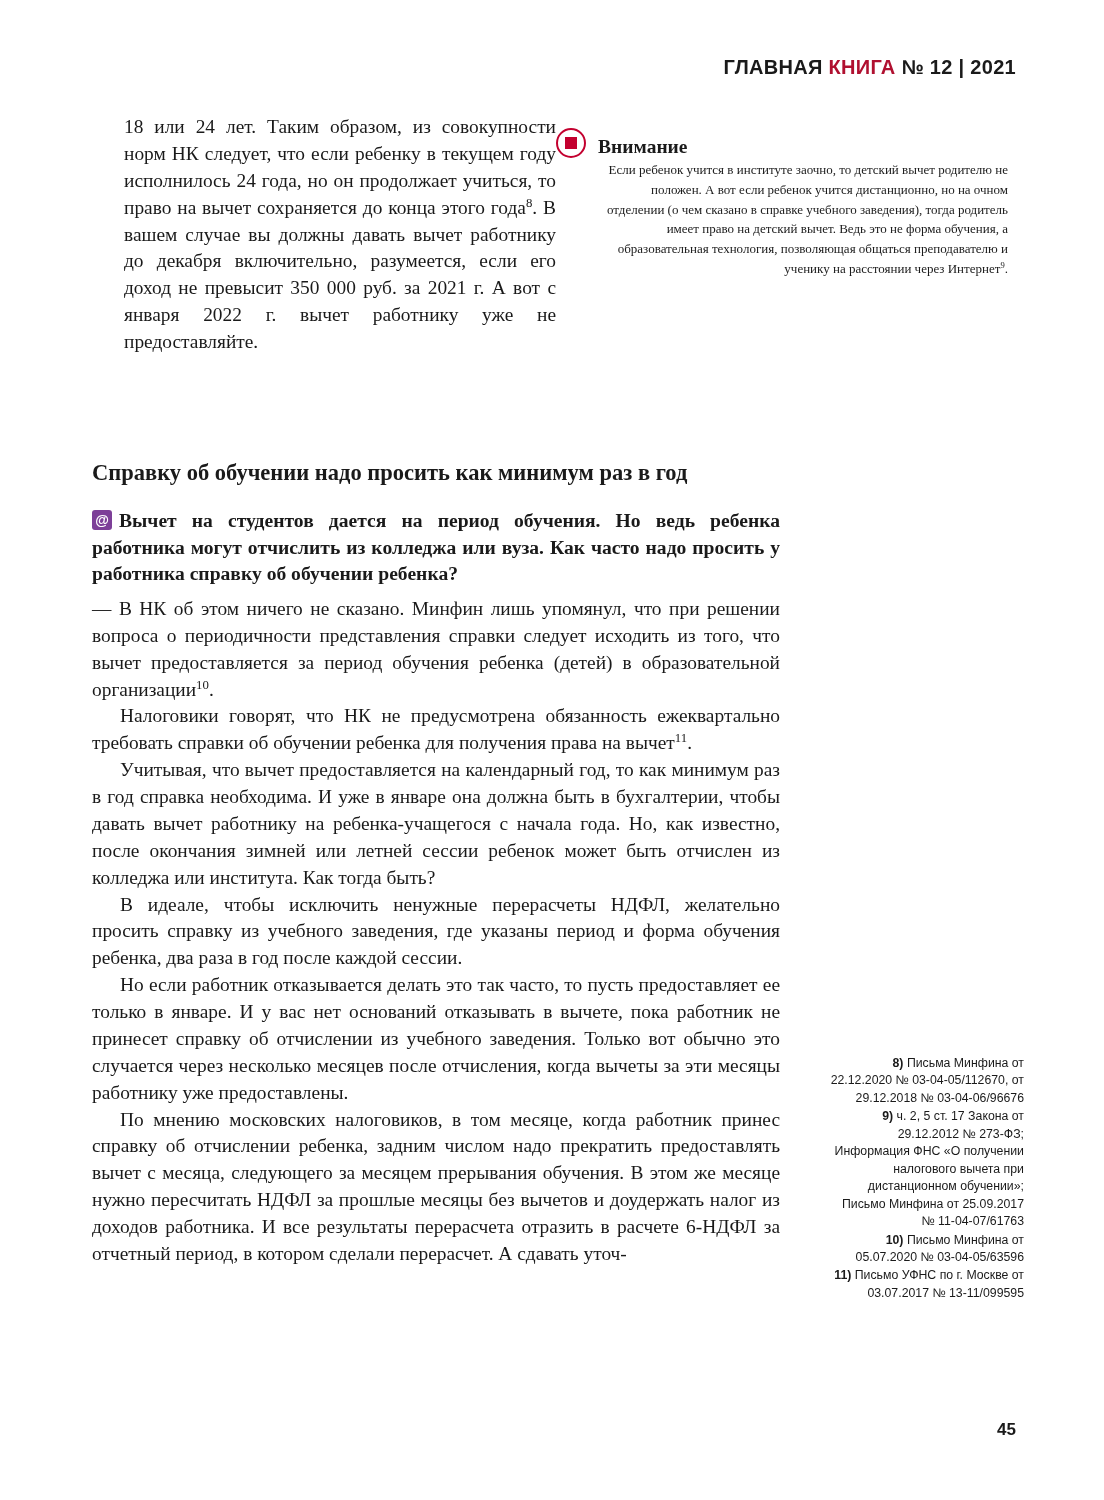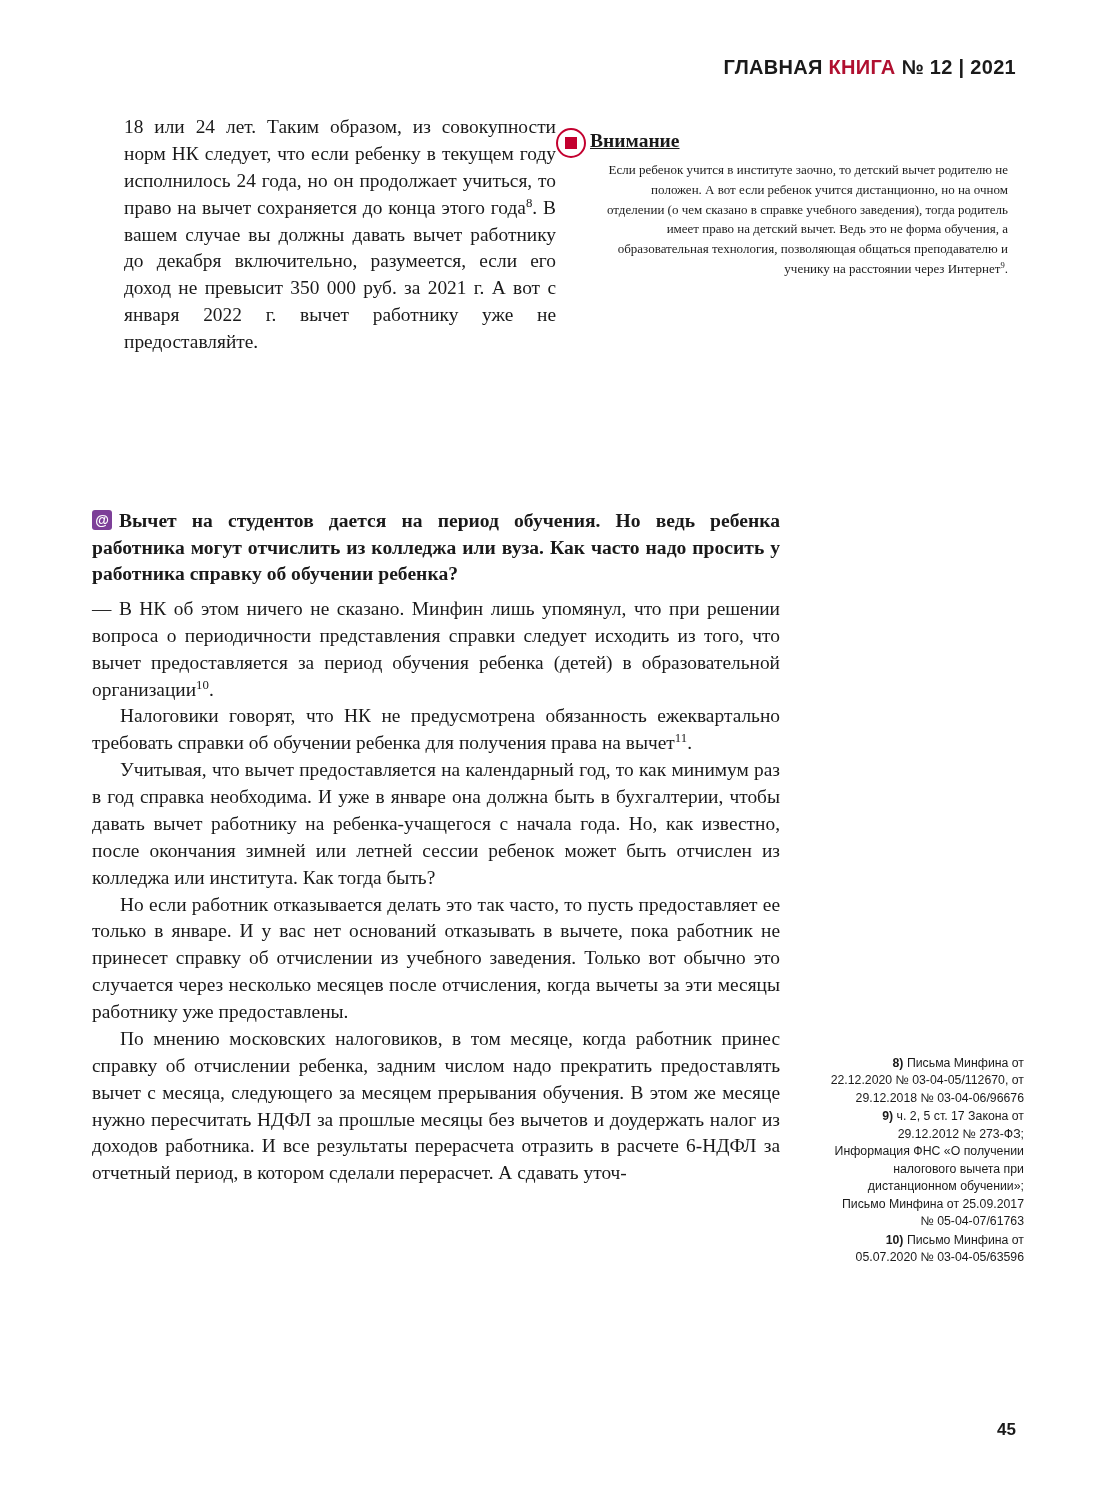--- a/index.html
+++ b/index.html
@@ -54,23 +54,22 @@
 
   
   .attention {
     position: absolute;
     left: 556px;
     top: 126px;
     width: 452px;
   }
   .attention-head {
     display: flex;
-    align-items: flex-start;
-    gap: 4px;
-    text-decoration: underline;
+    align-items: flex-end;
+    gap: 12px;
   }
   .att-icon {
     width: 30px;
     height: 30px;
     border: 2.6px solid #c3002f;
     border-radius: 50%;
     box-sizing: border-box;
     flex: 0 0 auto;
     position: relative;
     margin-top: 2px;
@@ -195,35 +194,38 @@
   </div>
 
   <div class="attention">
     <div class="attention-head">
       <div class="att-icon"></div>
       <div class="att-title">Внимание</div>
     </div>
     <div class="att-body"><span>Если ребенок учится в институте заочно, то детский вычет родителю не положен. А вот если ребенок учится дистанционно, но на очном отделении (о чем сказано в справке учебного заведения), тогда родитель имеет право на детский вычет. Ведь это не форма обучения, а образовательная технология, позволяющая общаться преподавателю и ученику на расстоянии через Интернет</span><sup>9</sup>.</div>
   </div>
 
+  <h2 class="section-heading">Справку об обучении надо просить как минимум раз в год</h2>
 
   <div class="qa-block">
     <div class="question">
       <span class="q-icon">@</span><span>Вычет на студентов дается на период обучения. Но ведь ребенка работника могут отчислить из колледжа или вуза. Как часто надо просить у работника справку об обучении ребенка?</span>
     </div>
     <div class="answer">
       <p><span>— В НК об этом ничего не сказано. Минфин лишь упомянул, что при решении вопроса о периодичности представления справки следует исходить из того, что вычет предоставляется за период обучения ребенка (детей) в образовательной организации</span><sup>10</sup><span>.</span></p>
       <p class="indent"><span>Налоговики говорят, что НК не предусмотрена обязанность ежеквартально требовать справки об обучении ребенка для получения права на вычет</span><sup>11</sup><span>.</span></p>
       <p class="indent">Учитывая, что вычет предоставляется на календарный год, то как минимум раз в год справка необходима. И уже в январе она должна быть в бухгалтерии, чтобы давать вычет работнику на ребенка-учащегося с начала года. Но, как известно, после окончания зимней или летней сессии ребенок может быть отчислен из колледжа или института. Как тогда быть?</p>
+      <p class="indent">В идеале, чтобы исключить ненужные перерасчеты НДФЛ, желательно просить справку из учебного заведения, где указаны период и форма обучения ребенка, два раза в год после каждой сессии.</p>
       <p class="indent">Но если работник отказывается делать это так часто, то пусть предоставляет ее только в январе. И у вас нет оснований отказывать в вычете, пока работник не принесет справку об отчислении из учебного заведения. Только вот обычно это случается через несколько месяцев после отчисления, когда вычеты за эти месяцы работнику уже предоставлены.</p>
       <p class="indent">По мнению московских налоговиков, в том месяце, когда работник принес справку об отчислении ребенка, задним числом надо прекратить предоставлять вычет с месяца, следующего за месяцем прерывания обучения. В этом же месяце нужно пересчитать НДФЛ за прошлые месяцы без вычетов и доудержать налог из доходов работника. И все результаты перерасчета отразить в расчете 6-НДФЛ за отчетный период, в котором сделали перерасчет. А сдавать уточ-</p>
     </div>
   </div>
 
   <div class="footnotes">
     <div class="footnote"><span class="fn-num">8)</span><span> Письма Минфина от 22.12.2020 № 03-04-05/112670, от 29.12.2018 № 03-04-06/96676</span></div>
-    <div class="footnote"><span class="fn-num">9)</span><span> ч. 2, 5 ст. 17 Закона от 29.12.2012 № 273-ФЗ; Информация ФНС «О получении налогового вычета при дистанционном обучении»; Письмо Минфина от 25.09.2017 № 05-04-07/61763</span></div>
+    <div class="footnote"><span class="fn-num">9)</span><span> ч. 2, 5 ст. 17 Закона от 29.12.2012 № 273-ФЗ; Информация ФНС «О получении налогового вычета при дистанционном обучении»; Письмо Минфина от 25.09.2017 № 11-04-07/61763</span></div>
     <div class="footnote"><span class="fn-num">10)</span><span> Письмо Минфина от 05.07.2020 № 03-04-05/63596</span></div>
+    <div class="footnote"><span class="fn-num">11)</span><span> Письмо УФНС по г. Москве от 03.07.2017 № 13-11/099595</span></div>
   </div>
 
   <div class="page-number">45</div>
 
 </div>
 
 </body></html>

